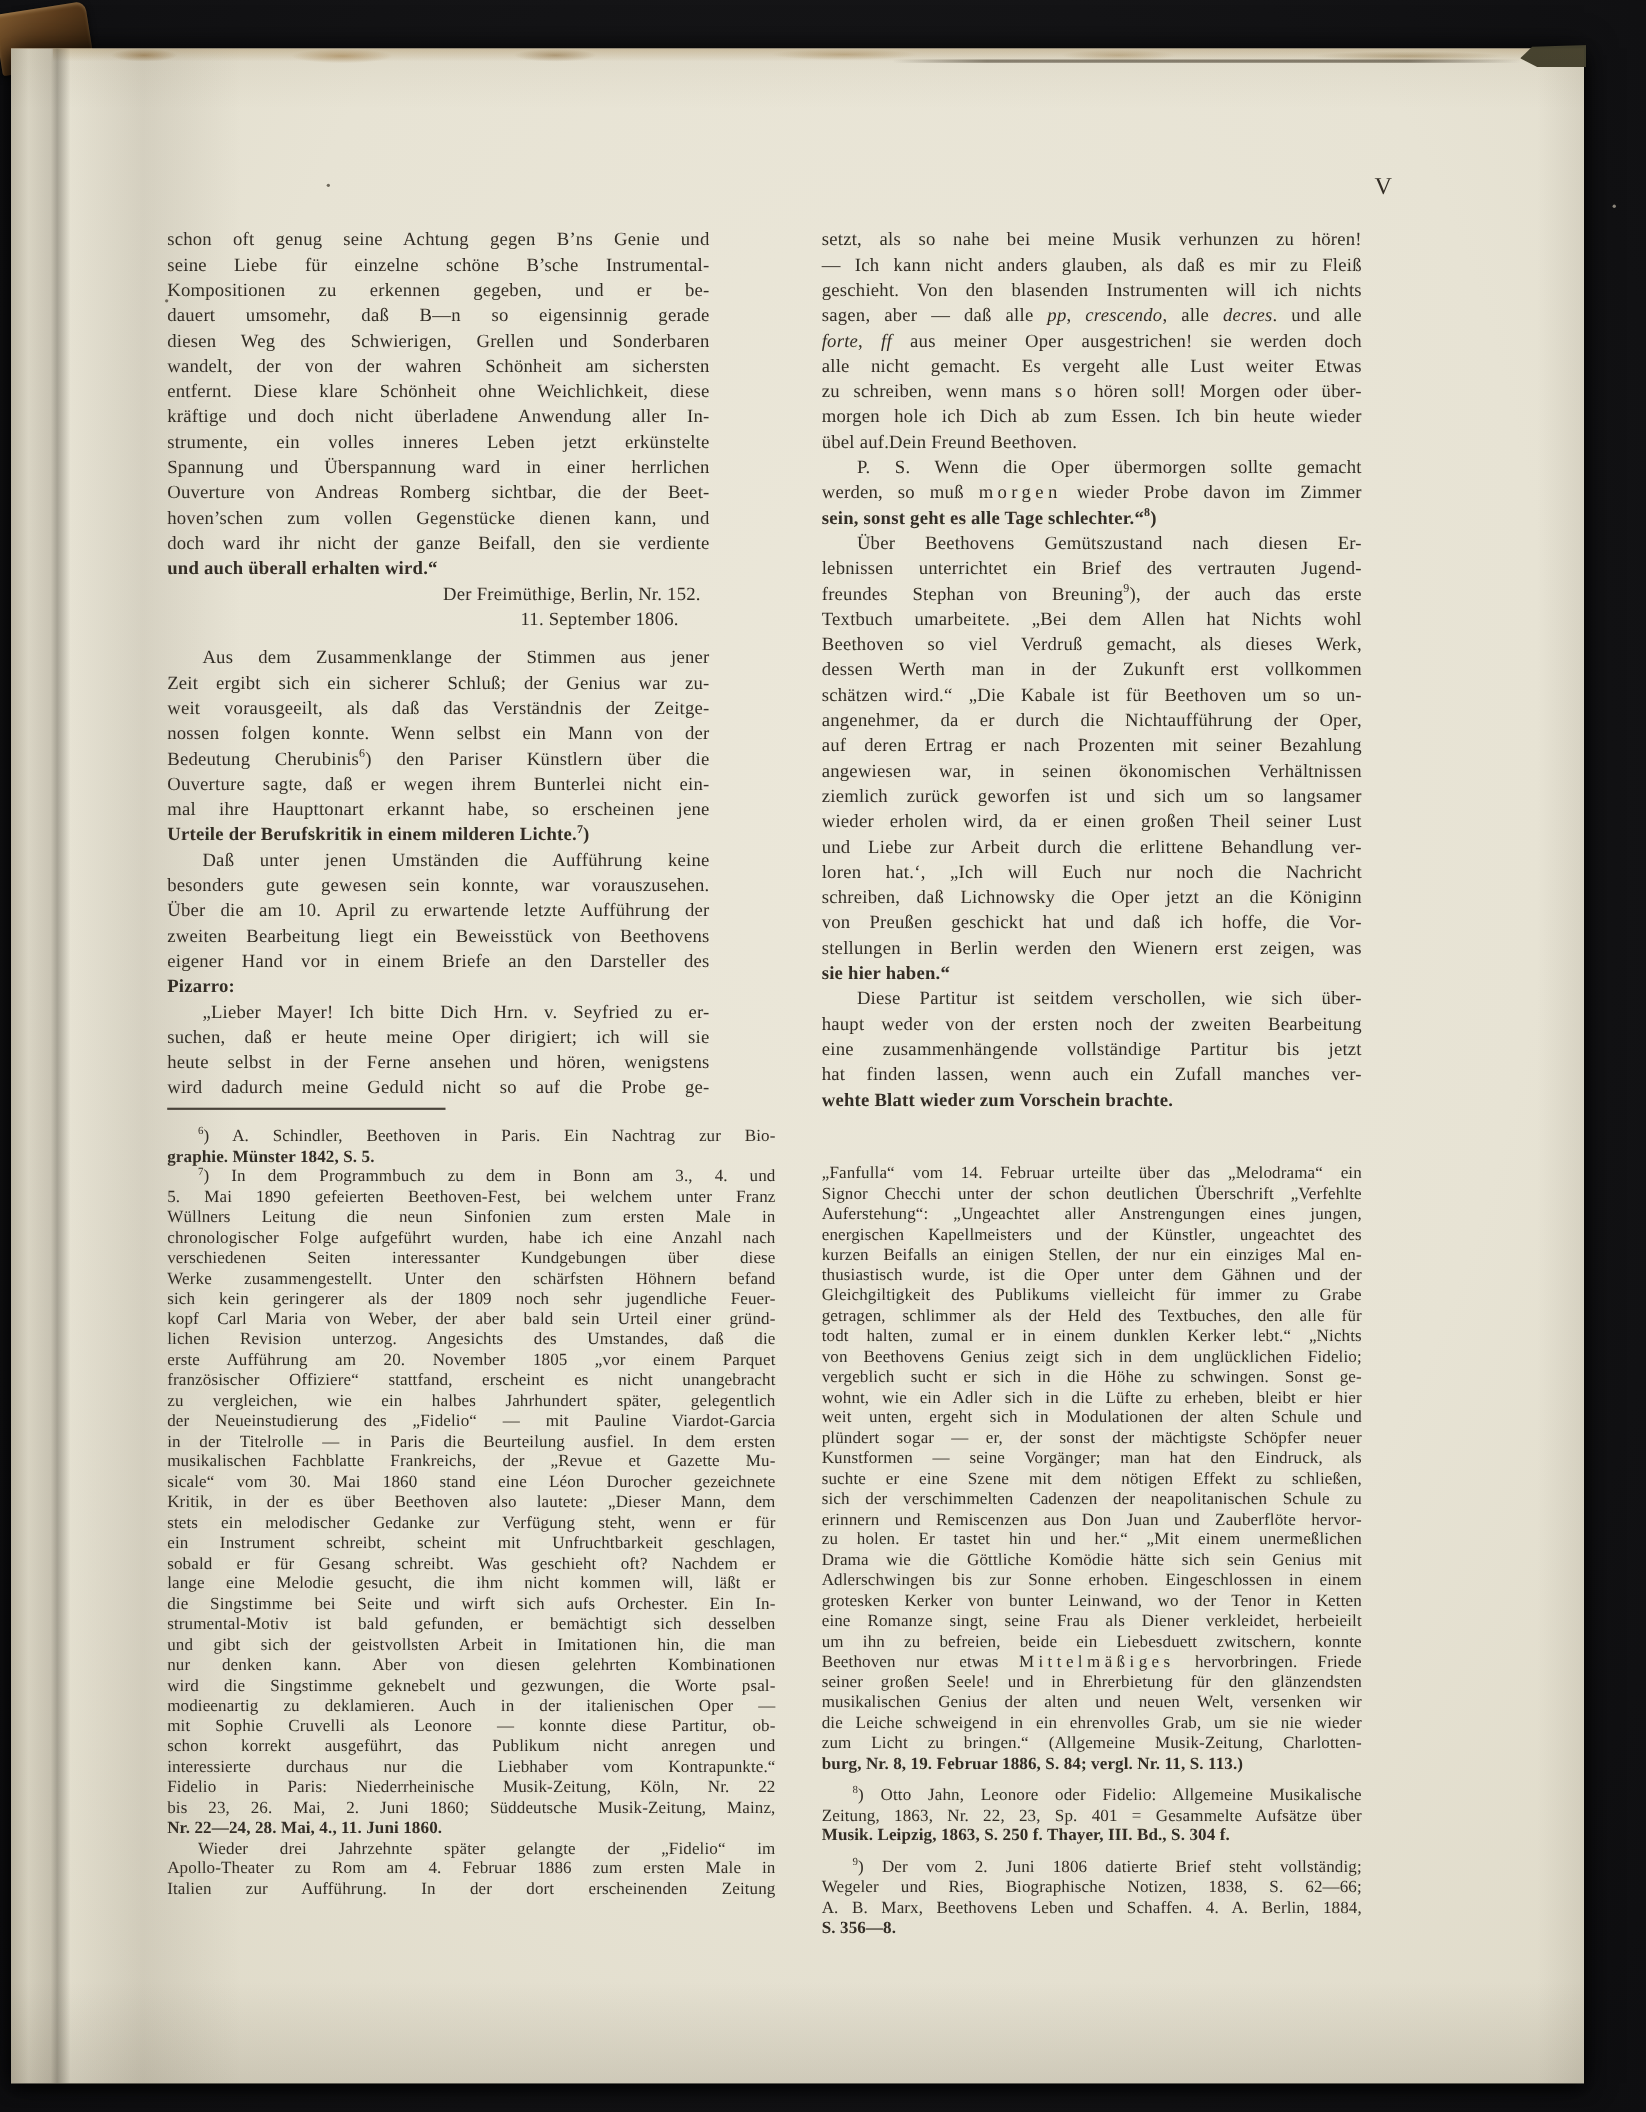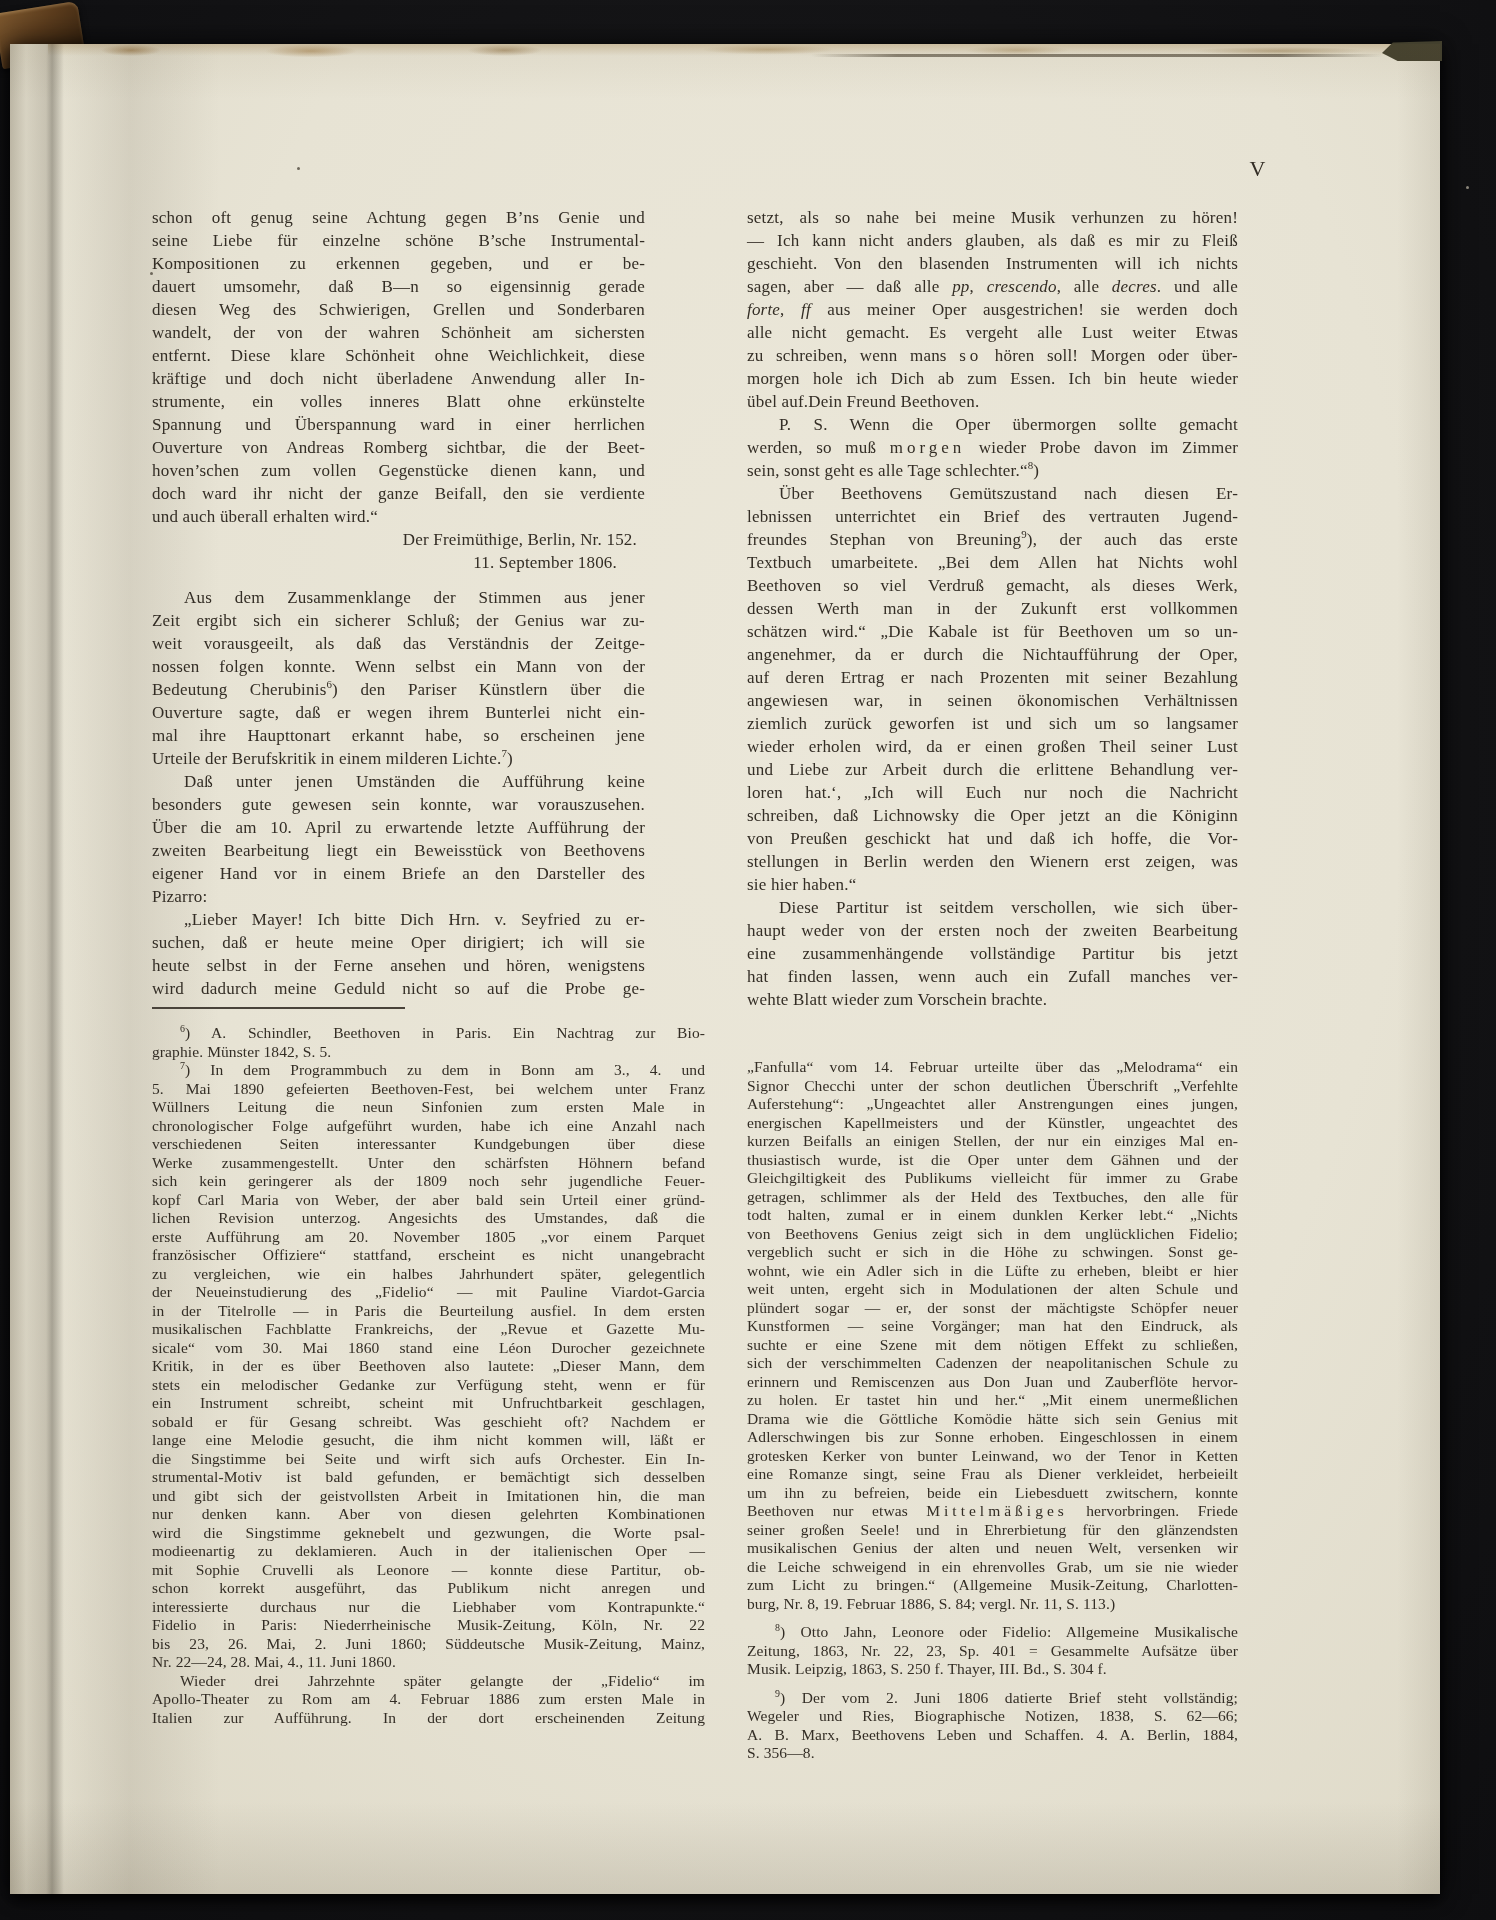--- a/index.html
+++ b/index.html
@@ -33,21 +33,21 @@
     background:linear-gradient(90deg, rgba(40,30,15,0) 0%, rgba(40,30,15,.5) 15%, rgba(45,35,20,.55) 82%, rgba(40,30,15,0) 100%);}
   .corner-notch{position:absolute;right:-2px;top:-3px;width:60px;height:20px;background:#43402e;
     clip-path:polygon(0 60%, 18% 8%, 100% 0, 100% 100%, 26% 100%);}
   .speck{position:absolute;border-radius:50%;background:#6d675a;}
   .page-number{position:absolute;left:1238px;top:156px;width:40px;text-align:center;
     font-size:22px;color:#332d25;letter-spacing:1px;}
   .col{position:absolute;color:#332d25;}
   .main{font-size:17px;line-height:23px;letter-spacing:.2px;}
   .fn{font-size:15.5px;line-height:18.5px;letter-spacing:.1px;}
   .line{text-align:justify;text-align-last:justify;text-justify:inter-word;white-space:normal;}
-  .line.end{text-align-last:left;}
+  .line.end{text-align-last:left;font-weight:bold;}
   .line.right{text-align:right;text-align-last:right;}
   .line.ind{text-indent:32px;}
   .fn .line.ind{text-indent:28px;}
   .line.split{display:flex;justify-content:flex-start;text-align-last:auto;}
   .sp{letter-spacing:4px;}
   i{font-style:italic;}
   sup{font-size:.64em;line-height:0;vertical-align:super;}
   .rule{position:absolute;left:152px;top:1007px;width:253px;height:2px;background:#49433a;}
 </style>
 </head>
@@ -67,21 +67,21 @@
 
   <div class="col main" style="left:152px;top:206px;width:493px;">
       <div class="line">schon oft genug seine Achtung gegen B’ns Genie und</div>
       <div class="line">seine Liebe für einzelne schöne B’sche Instrumental-</div>
       <div class="line">Kompositionen zu erkennen gegeben, und er be-</div>
       <div class="line">dauert umsomehr, daß B—n so eigensinnig gerade</div>
       <div class="line">diesen Weg des Schwierigen, Grellen und Sonderbaren</div>
       <div class="line">wandelt, der von der wahren Schönheit am sichersten</div>
       <div class="line">entfernt. Diese klare Schönheit ohne Weichlichkeit, diese</div>
       <div class="line">kräftige und doch nicht überladene Anwendung aller In-</div>
-      <div class="line">strumente, ein volles inneres Blatt ohne erkünstelte</div>
+      <div class="line">strumente, ein volles inneres Leben jetzt erkünstelte</div>
       <div class="line">Spannung und Überspannung ward in einer herrlichen</div>
       <div class="line">Ouverture von Andreas Romberg sichtbar, die der Beet-</div>
       <div class="line">hoven’schen zum vollen Gegenstücke dienen kann, und</div>
       <div class="line">doch ward ihr nicht der ganze Beifall, den sie verdiente</div>
       <div class="line end">und auch überall erhalten wird.“</div>
       <div class="line right" style="padding-right: 8px; font-family: Liberation Serif, serif;">Der Freimüthige, Berlin, Nr. 152.</div>
       <div class="line right" style="padding-right: 28px;">11. September 1806.</div>
       <div style="height: 12px;"></div>
       <div class="line ind">Aus dem Zusammenklange der Stimmen aus jener</div>
       <div class="line">Zeit ergibt sich ein sicherer Schluß; der Genius war zu-</div>

